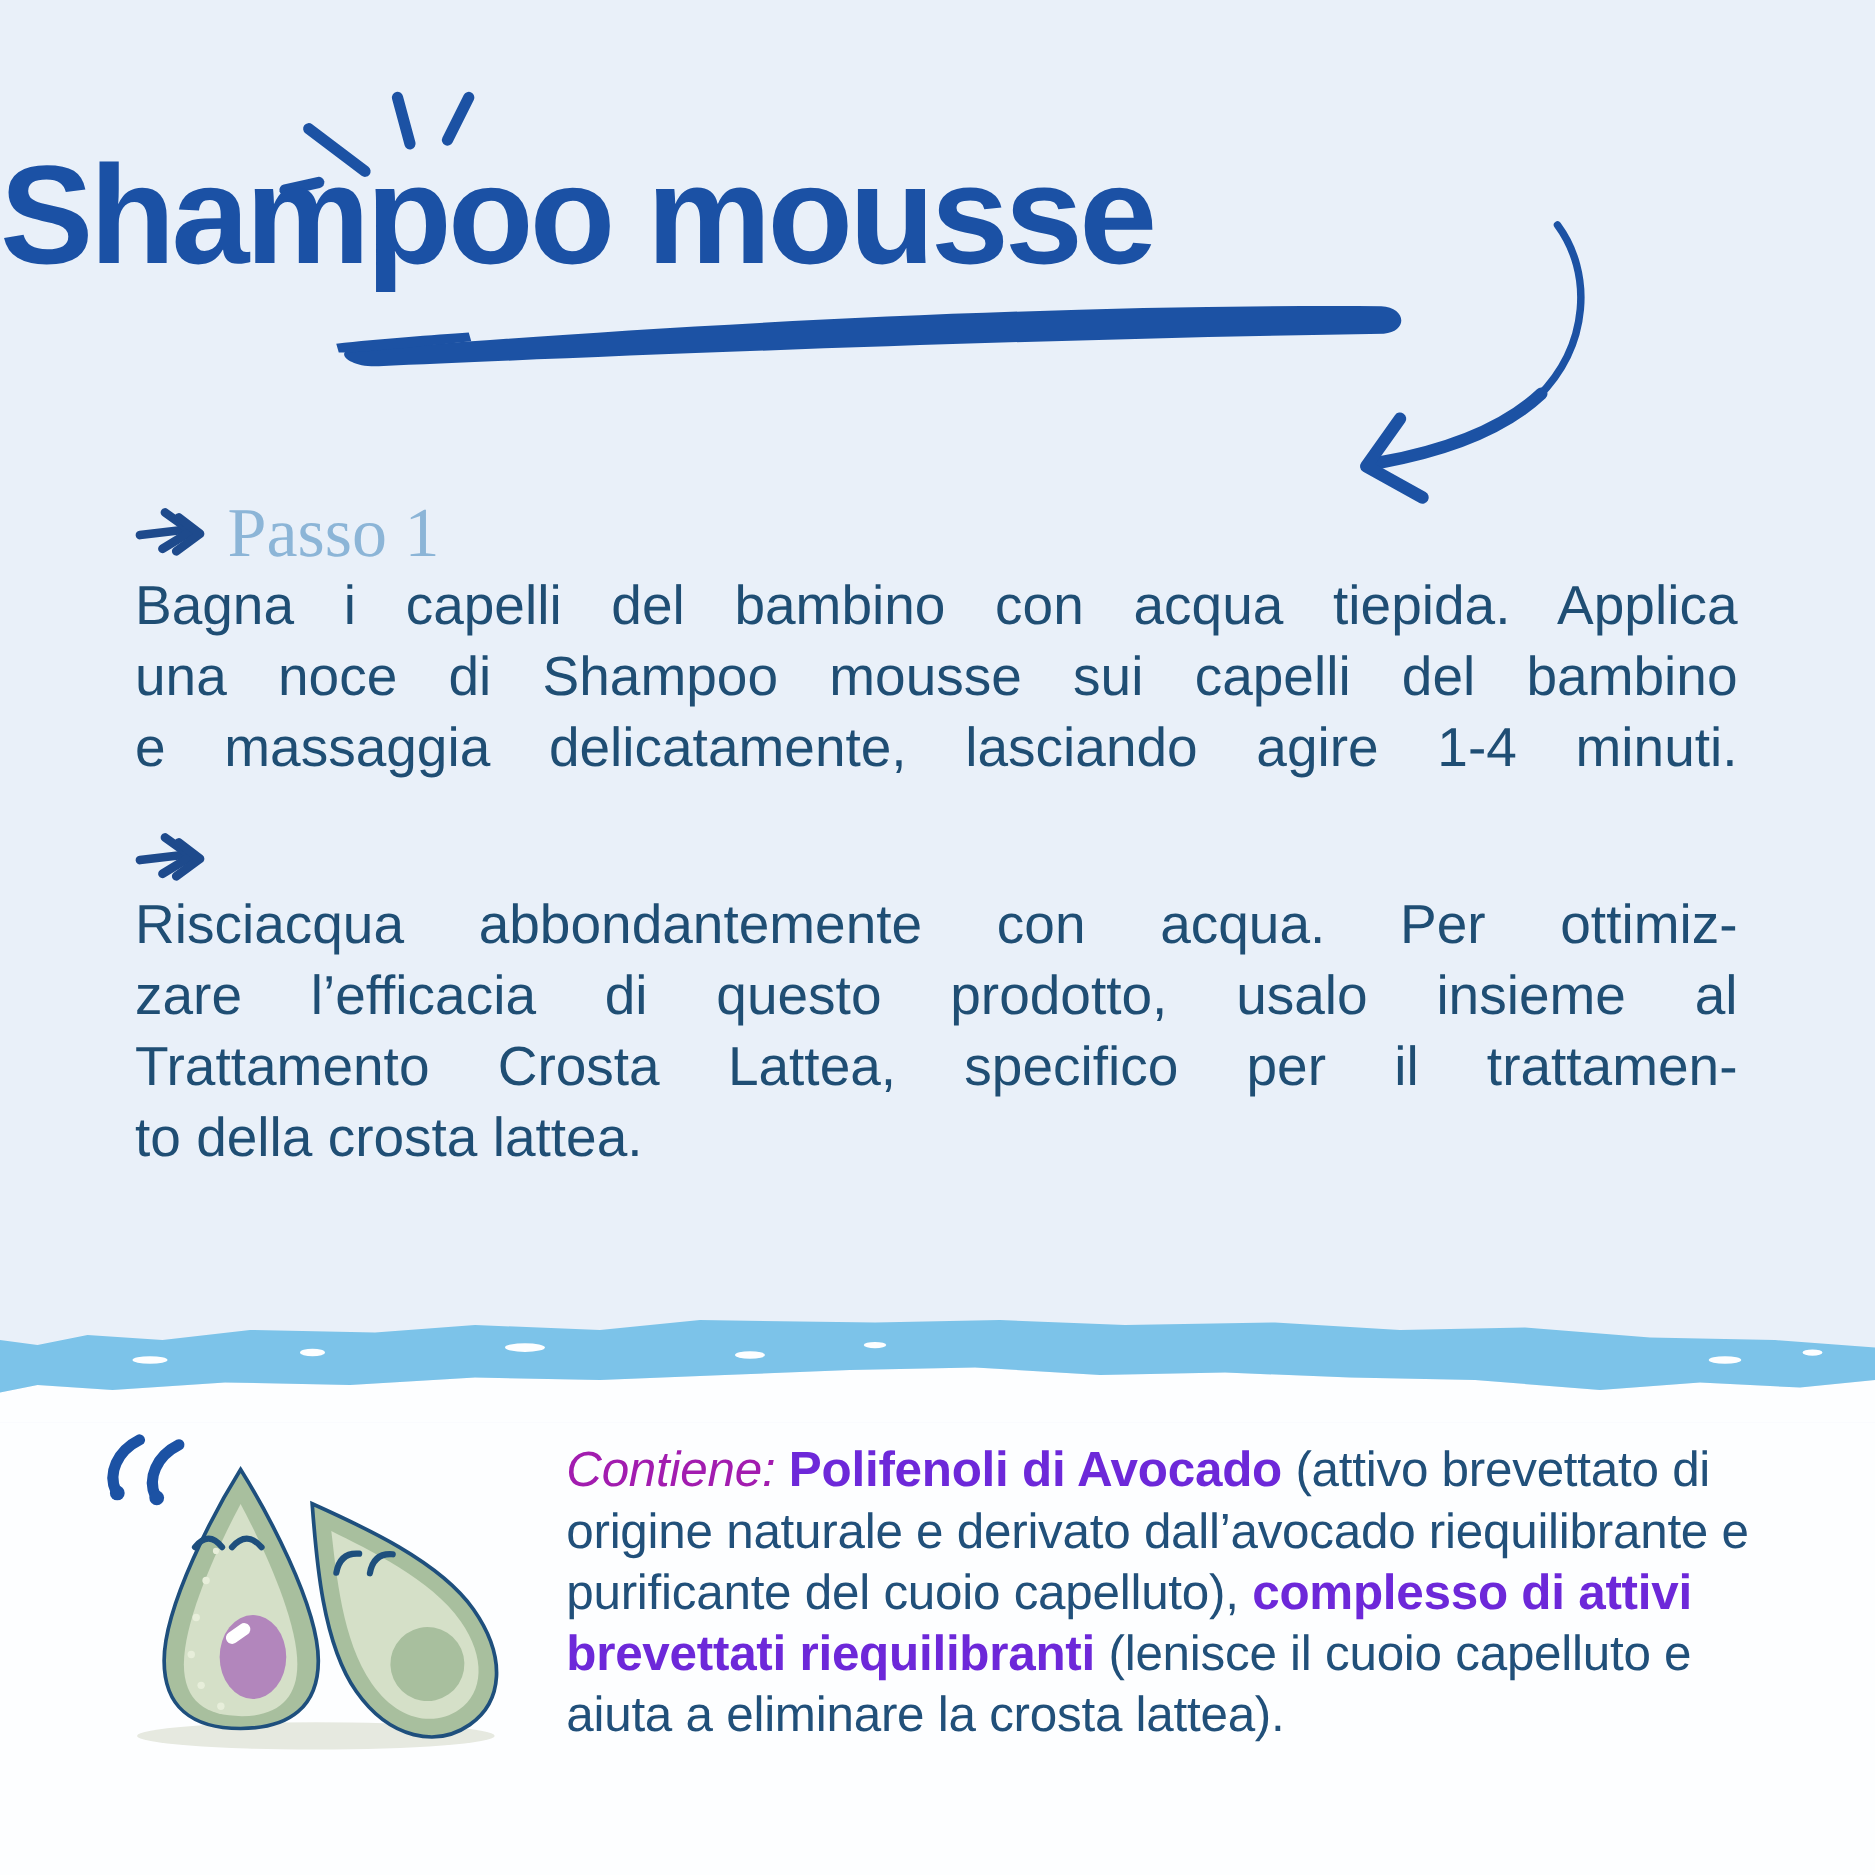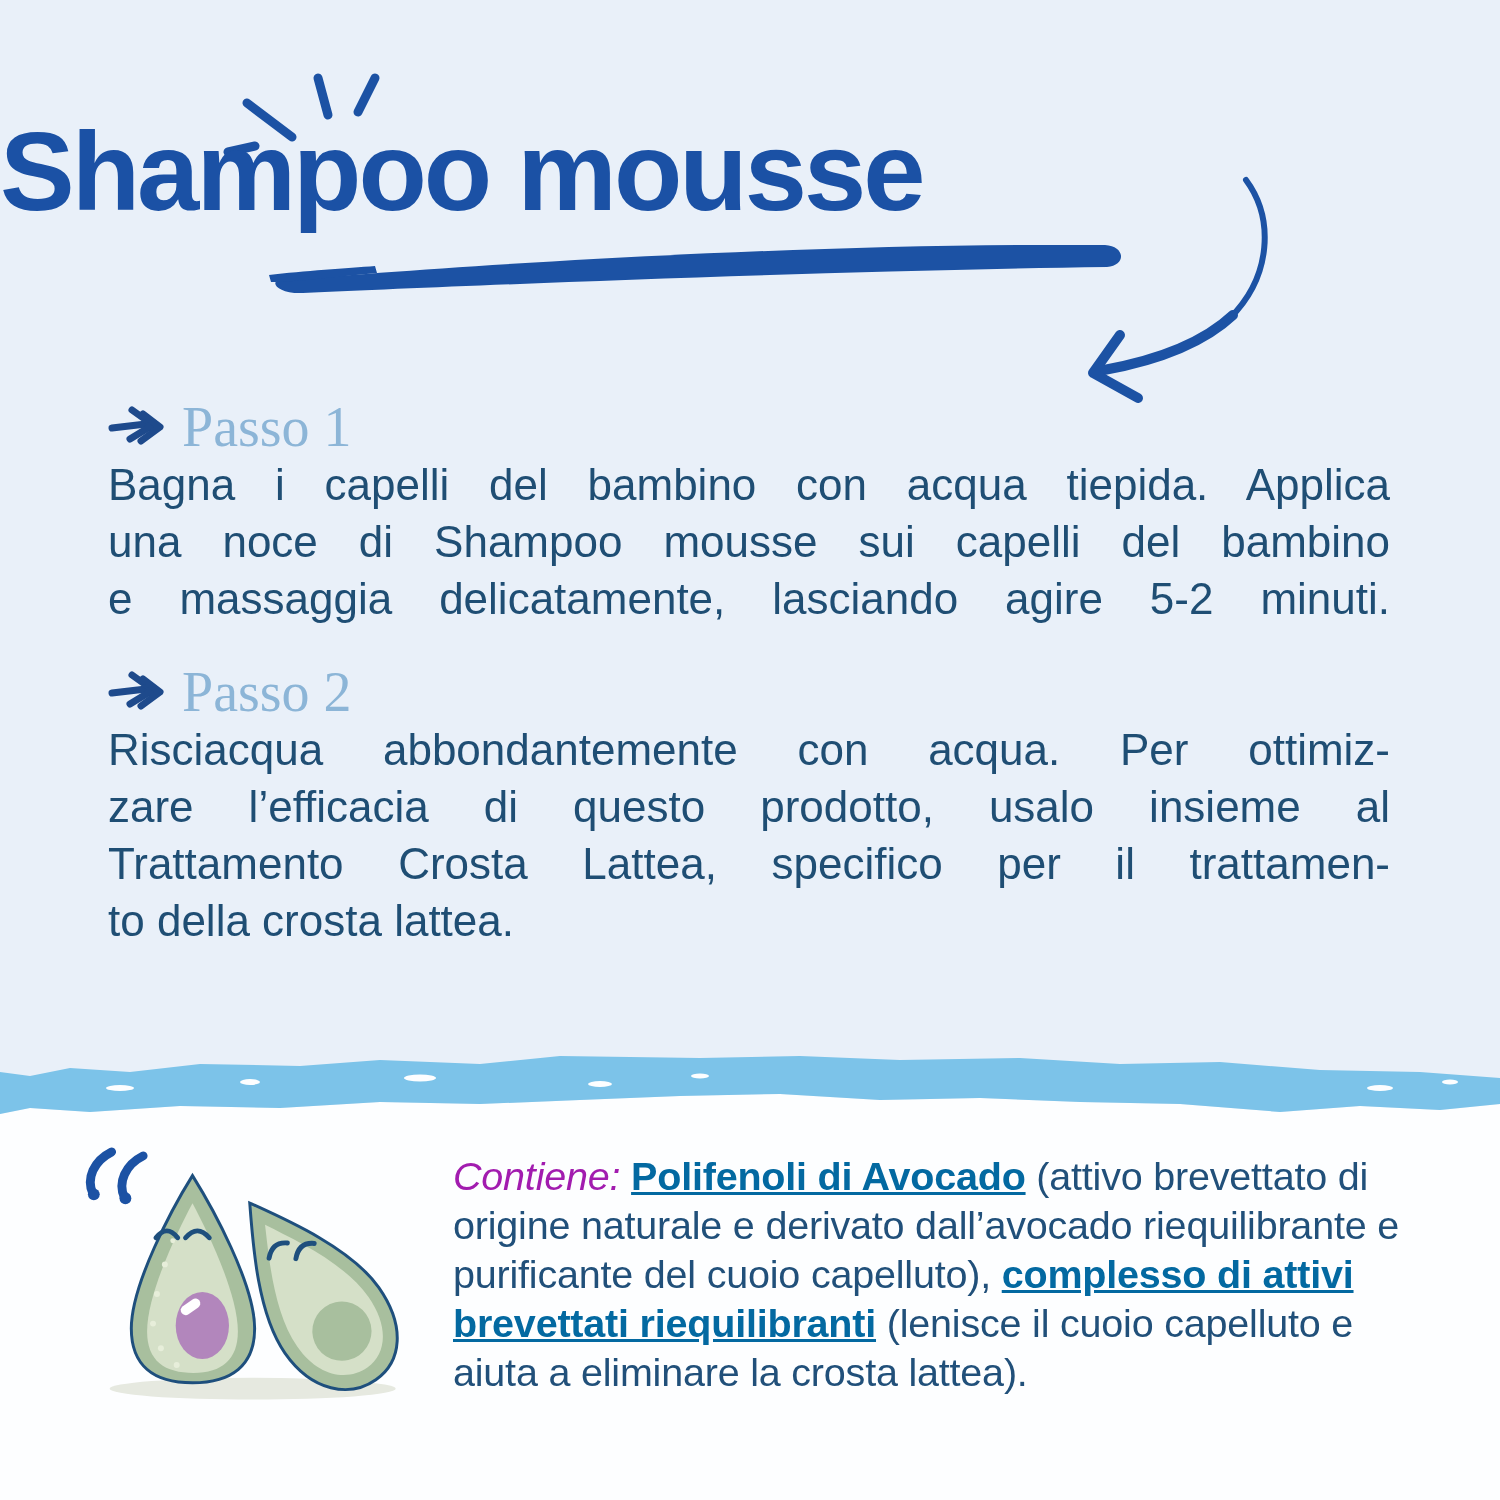--- a/index.html
+++ b/index.html
@@ -51,21 +51,21 @@
     display: flex; align-items: flex-start;
     padding: 8px 55px 0 78px;
   }
   .avocado-illustration { flex: 0 0 auto; }
   .contains-text {
     width: 1010px; margin-top: 6px; margin-left: 0;
     font-size: 39.5px; line-height: 49px; letter-spacing: -0.2px;
     color: #21507a;
   }
   .seg-italic { font-style: italic; color: #a21caf; }
-  .seg-bold { font-weight: 700; color: #0369a1; text-decoration: underline; }
+  .seg-bold { font-weight: 700; color: #6d28d9; }
 </style>
 </head>
 <body>
 
 <div class="page">
 
   <section class="top-section">
 
     <svg class="sparkles-svg" width="180" height="110" viewBox="0 0 180 110">
       <g stroke="#1c52a4" stroke-width="9" stroke-linecap="round" fill="none">
@@ -100,34 +100,33 @@
               <path d="M4,25 L38,21"></path>
               <path d="M24,7 L45,22 L22,36"></path>
               <path d="M35,11 L52,24 L33,38"></path>
             </g>
           </svg>
           <span>Passo 1</span>
         </div>
         <div class="step-body">
           <div class="body-line">Bagna i capelli del bambino con acqua tiepida. Applica</div>
           <div class="body-line">una noce di Shampoo mousse sui capelli del bambino</div>
-          <div class="body-line">e massaggia delicatamente, lasciando agire 5-2 minuti.</div>
+          <div class="body-line">e massaggia delicatamente, lasciando agire 1-4 minuti.</div>
         </div>
       </div>
 
       <div class="step">
         <div class="step-heading">
           <svg class="step-arrow-svg" width="58" height="48" viewBox="0 0 58 48">
             <g stroke="#1e4a8c" stroke-width="7" stroke-linecap="round" stroke-linejoin="round" fill="none">
               <path d="M4,25 L38,21"></path>
               <path d="M24,7 L45,22 L22,36"></path>
               <path d="M35,11 L52,24 L33,38"></path>
             </g>
           </svg>
-          <span>Passo 2</span>
         </div>
         <div class="step-body">
           <div class="body-line">Risciacqua abbondantemente con acqua. Per ottimiz-</div>
           <div class="body-line">zare l’efficacia di questo prodotto, usalo insieme al</div>
           <div class="body-line">Trattamento Crosta Lattea, specifico per il trattamen-</div>
           <div class="body-line last-left">to della crosta lattea.</div>
         </div>
       </div>
 
     </div>

